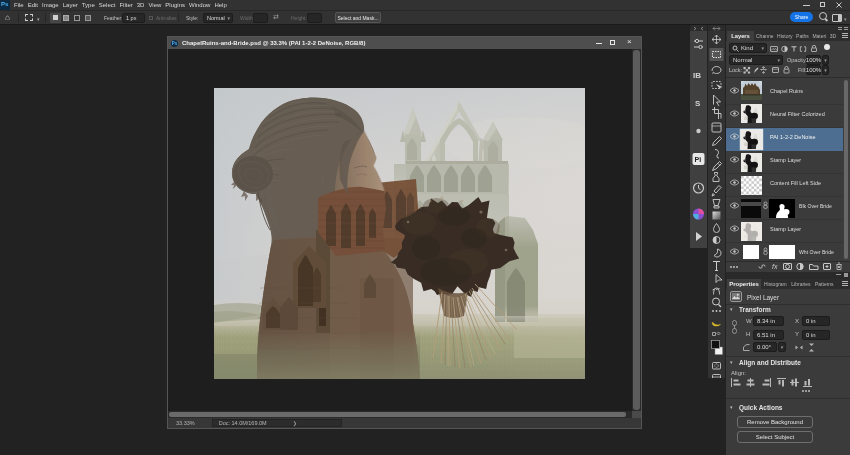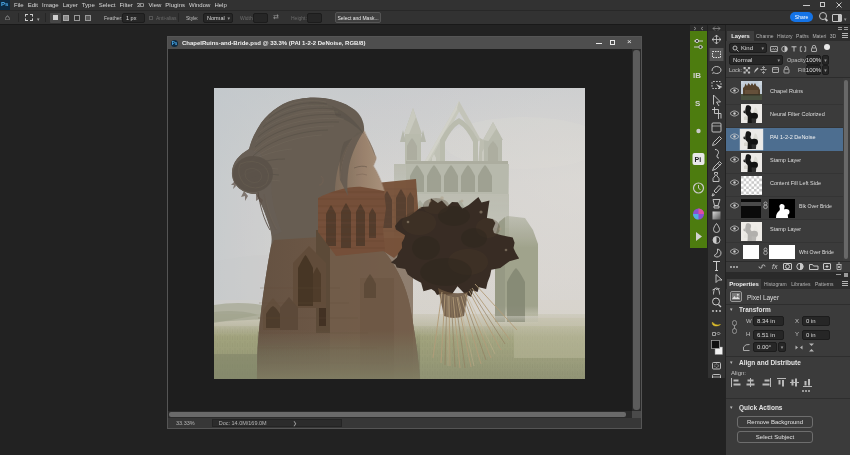--- a/index.html
+++ b/index.html
@@ -347,21 +347,21 @@
 <div class="a" style="left:633px;top:50px;width:7px;height:360px;background:#5c5c5c;border-radius:3px"></div>
 <div class="a" style="left:168px;top:411px;width:464px;height:7px;background:#2b2b2b"></div>
 <div class="a" style="left:169px;top:412px;width:457px;height:5px;background:#6a6a6a;border-radius:2px"></div>
 <div class="a" style="left:632px;top:411px;width:9px;height:7px;background:#4a4a4a"></div>
 
 <div class="a f" style="left:168px;top:418px;width:473px;height:10px;background:#373737;font-size:5.5px;color:#b5b5b5">
   <span style="margin-left:8px">33.33%</span>
   <span class="f" style="margin-left:17px;background:#2c2c2c;border:1px solid #242424;height:8px;width:130px;padding-left:6px">Doc: 14.0M/169.0M<span style="margin-left:26px;color:#9a9a9a;font-size:5px">❯</span></span>
 </div>
 
-<div class="a" id="collapsedstrip" style="left:690px;top:25px;width:17px;height:223px;background:#4d7c0f">
+<div class="a" id="collapsedstrip" style="left:690px;top:25px;width:17px;height:223px;background:#404040">
 <svg width="17" height="223" viewBox="0 0 17 223">
 <rect width="17" height="6" fill="#2b2b2b"></rect>
 <path d="M4 2l2 1.5L4 5M13 2l-2 1.5 2 1.5" stroke="#999" stroke-width=".8" fill="none"></path>
 <g stroke="#cdcdcd" stroke-width="1" fill="none">
 <path d="M4 16h9M4 22h9"></path>
         <circle cx="7" cy="16" r="1.6" fill="#323232"></circle>
         <circle cx="10.5" cy="22" r="1.6" fill="#323232"></circle>
 </g>
 <text x="3" y="53" font-size="8" font-weight="bold" fill="#d2d2d2" font-family="Liberation Sans">IB</text>
 <text x="5" y="81" font-size="8" font-weight="bold" fill="#d2d2d2" font-family="Liberation Sans">S</text>

